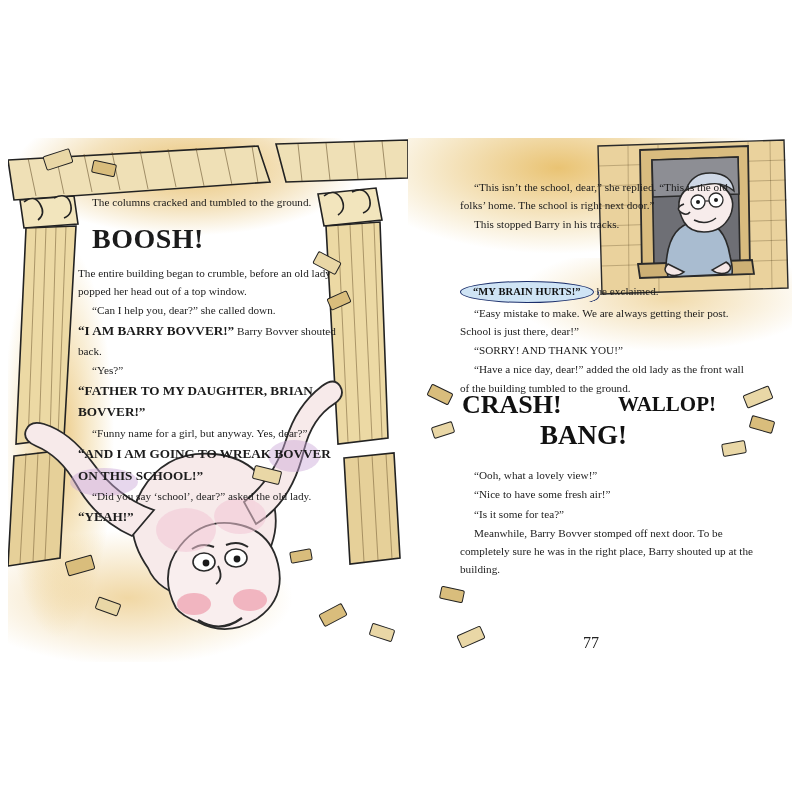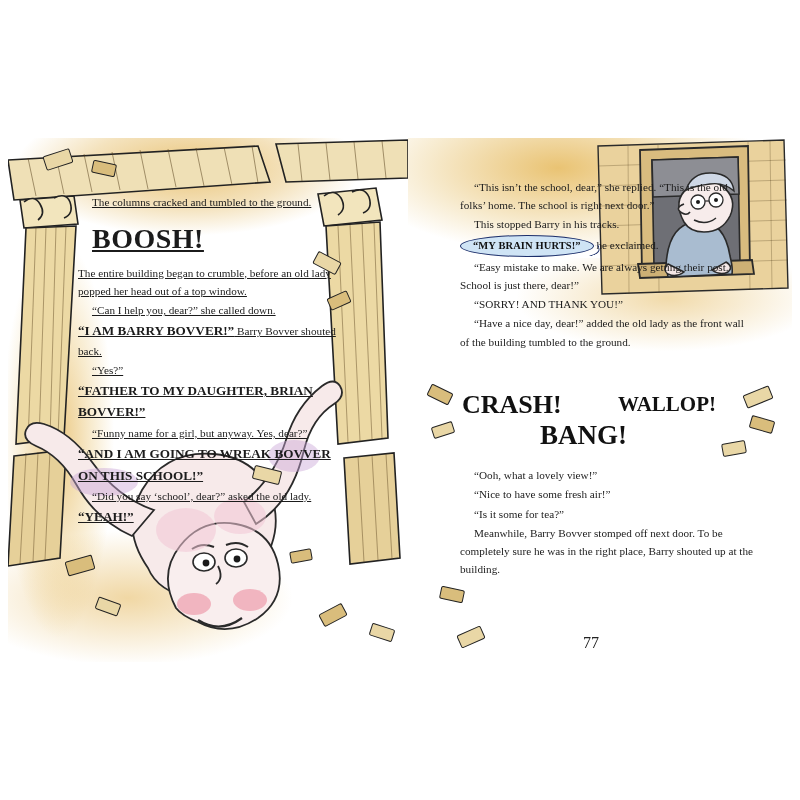--- a/index.html
+++ b/index.html
@@ -50,21 +50,21 @@
     left: 430px; top: 120px; width: 354px; height: 140px;
     background: radial-gradient(ellipse 200px 70px at 230px 40px, rgba(230,188,100,0.55) 0%, rgba(255,255,255,0) 76%);
   }
   
   .col {
     position: absolute;
     font-size: 11.2px;
     line-height: 1.62;
     color: #1b1b1b;
   }
-  .col-left { left: 70px; top: 55px; width: 262px; text-decoration: underline; }
+  .col-left { left: 70px; top: 55px; width: 262px; }
   .col-right { left: 452px; top: 40px; width: 294px; }
   .p { margin: 0 0 0.1em 0; }
   .indent { text-indent: 14px; }
   .boosh {
     font-size: 28px;
     font-weight: bold;
     display: block;
     letter-spacing: 0.5px;
     margin: 5px 0 2px 14px;
     font-family: "Liberation Serif", serif;
@@ -78,20 +78,21 @@
     position: relative;
     border: 1.6px solid #1c2f6b;
     border-radius: 50%;
     padding: 1px 12px 2px 12px;
     background: #cfe4f5;
     font-weight: bold;
     font-size: 10.5px;
     letter-spacing: 0.1px;
     color: #111;
     white-space: nowrap;
+    margin-top: 46px;
   }
   .bubble::after {
     content: "";
     position: absolute;
     right: -7px;
     bottom: 1px;
     width: 11px;
     height: 8px;
     border-right: 1.6px solid #1c2f6b;
     border-bottom: 1.6px solid #1c2f6b;

